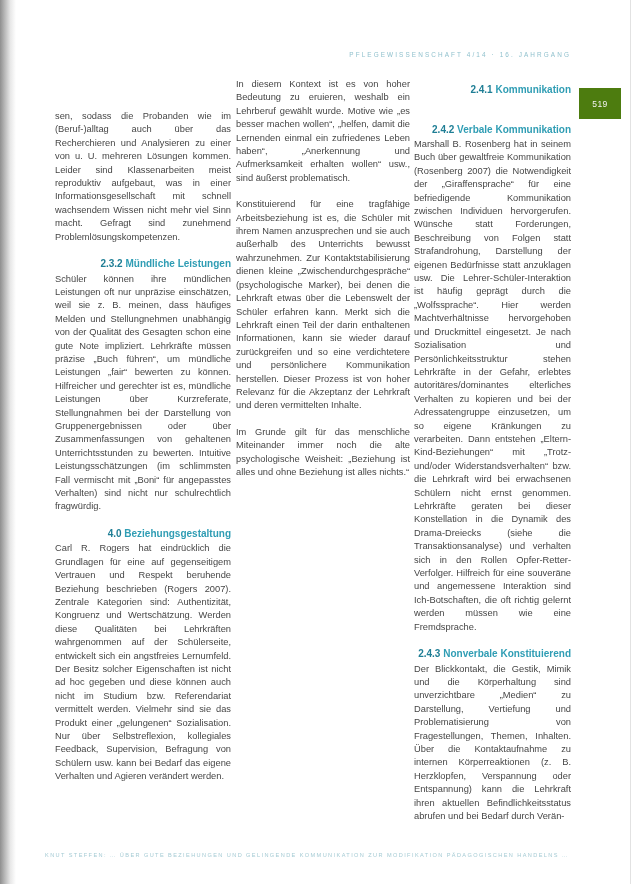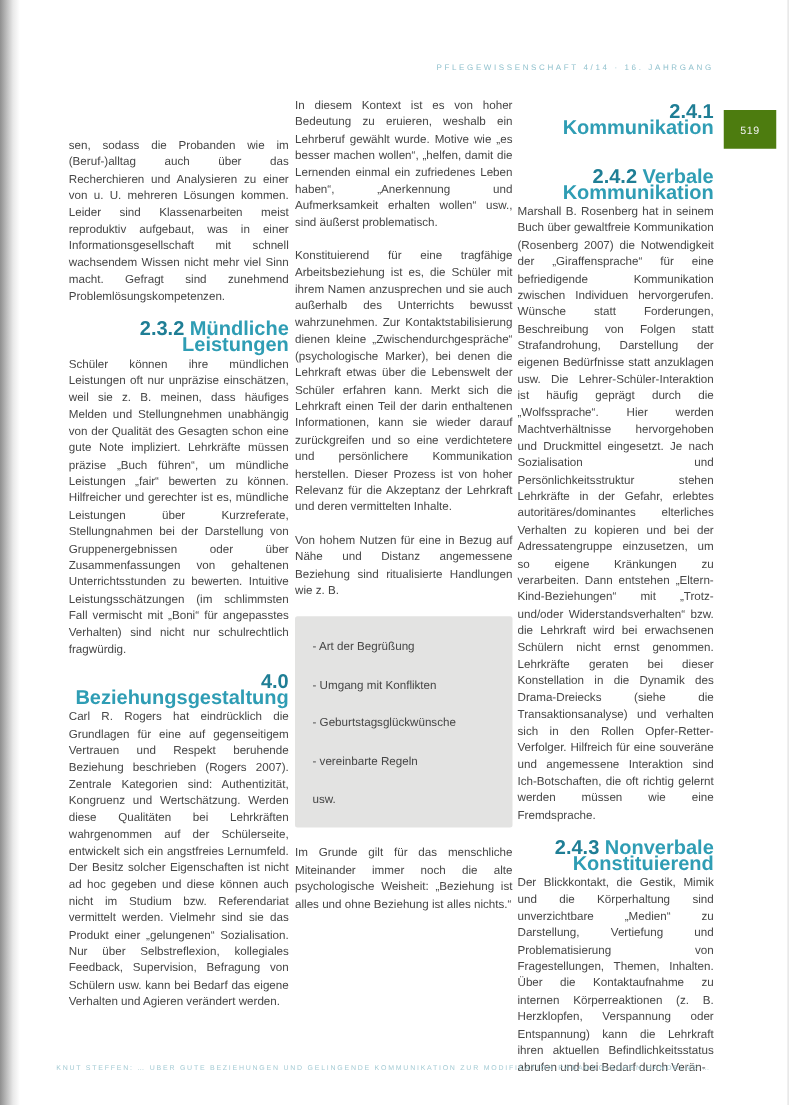--- a/index.html
+++ b/index.html
@@ -28,21 +28,21 @@
   .col {
     position:absolute; top:78px;
     text-align:justify; font-size:9.3px; line-height:13.4px; color:#464646;
   }
   .col-left  { left:55px;  width:176px;margin-top:32px; }
   .col-mid   { left:236px; width:174px; }
   .col-right { left:414px; width:157px; }
   .col p { margin:0 0 13px 0; }
   .hd {
     margin:14px 0 2px 0; text-align:right;
-    font-size:16px; line-height:12.5px; font-weight:bold; color:#2f9db4;
+    font-size:10px; line-height:12.5px; font-weight:bold; color:#2f9db4;
   }
   .hd-num { color:#1f7e95; }
   .col-right .hd-first { margin-top:6px; }
   .col-right .hd-second { margin-top:27px; }
   .ritual-box {
     background:#e3e3e2; border-radius:2px;
     padding:18px 12px 16px 14px; margin:14px 0 14px 0;
   }
   .box-item { text-align:left; margin:0 0 17px 0; }
   .box-item:last-child { margin-bottom:0; }
@@ -76,28 +76,20 @@
     <div class="hd">
       <span class="hd-num">4.0</span>
       <span>Beziehungsgestaltung</span>
     </div>
     <p>Carl R. Rogers hat eindrücklich die Grundlagen für eine auf gegenseitigem Vertrauen und Respekt beruhende Beziehung beschrieben (Rogers 2007). Zentrale Kategorien sind: Authentizität, Kongruenz und Wertschätzung. Werden diese Qualitäten bei Lehrkräften wahrgenommen auf der Schülerseite, entwickelt sich ein angstfreies Lernumfeld. Der Besitz solcher Eigenschaften ist nicht ad hoc gegeben und diese können auch nicht im Studium bzw. Referendariat vermittelt werden. Vielmehr sind sie das Produkt einer „gelungenen“ Sozialisation. Nur über Selbstreflexion, kollegiales Feedback, Supervision, Befragung von Schülern usw. kann bei Bedarf das eigene Verhalten und Agieren verändert werden.</p>
   </div>
 
   <div class="col col-mid">
     <p>In diesem Kontext ist es von hoher Bedeutung zu eruieren, weshalb ein Lehrberuf gewählt wurde. Motive wie „es besser machen wollen“, „helfen, damit die Lernenden einmal ein zufriedenes Leben haben“, „Anerkennung und Aufmerksamkeit erhalten wollen“ usw., sind äußerst problematisch.</p>
     <p>Konstituierend für eine tragfähige Arbeitsbeziehung ist es, die Schüler mit ihrem Namen anzusprechen und sie auch außerhalb des Unterrichts bewusst wahrzunehmen. Zur Kontaktstabilisierung dienen kleine „Zwischendurchgespräche“ (psychologische Marker), bei denen die Lehrkraft etwas über die Lebenswelt der Schüler erfahren kann. Merkt sich die Lehrkraft einen Teil der darin enthaltenen Informationen, kann sie wieder darauf zurückgreifen und so eine verdichtetere und persönlichere Kommunikation herstellen. Dieser Prozess ist von hoher Relevanz für die Akzeptanz der Lehrkraft und deren vermittelten Inhalte.</p>
-    <p>Von hohem Nutzen für eine in Bezug auf Nähe und Distanz angemessene Beziehung sind ritualisierte Handlungen wie z. B.</p>
-    <div class="ritual-box">
-      <div class="box-item">- Art der Begrüßung</div>
-      <div class="box-item">- Umgang mit Konflikten</div>
-      <div class="box-item">- Geburtstagsglückwünsche</div>
-      <div class="box-item">- vereinbarte Regeln</div>
-      <div class="box-item">usw.</div>
-    </div>
     <p>Im Grunde gilt für das menschliche Miteinander immer noch die alte psychologische Weisheit: „Beziehung ist alles und ohne Beziehung ist alles nichts.“</p>
   </div>
 
   <div class="col col-right">
     <div class="hd hd-first">
       <span class="hd-num">2.4.1</span>
       <span>Kommunikation</span>
     </div>
     <div class="hd hd-second">
       <span class="hd-num">2.4.2</span>

